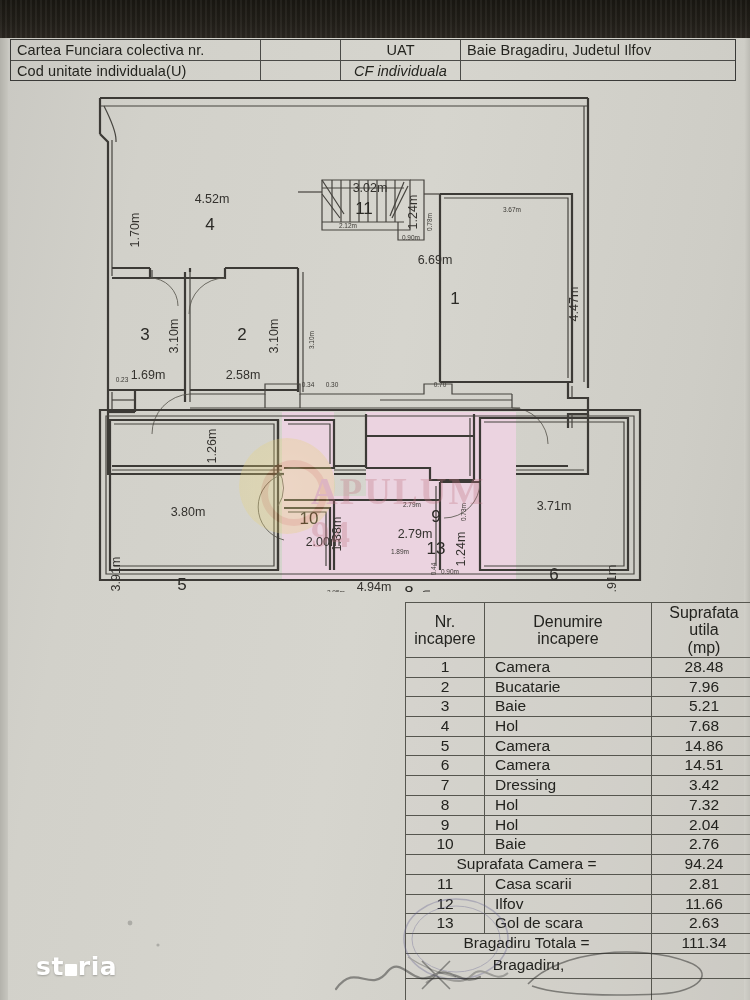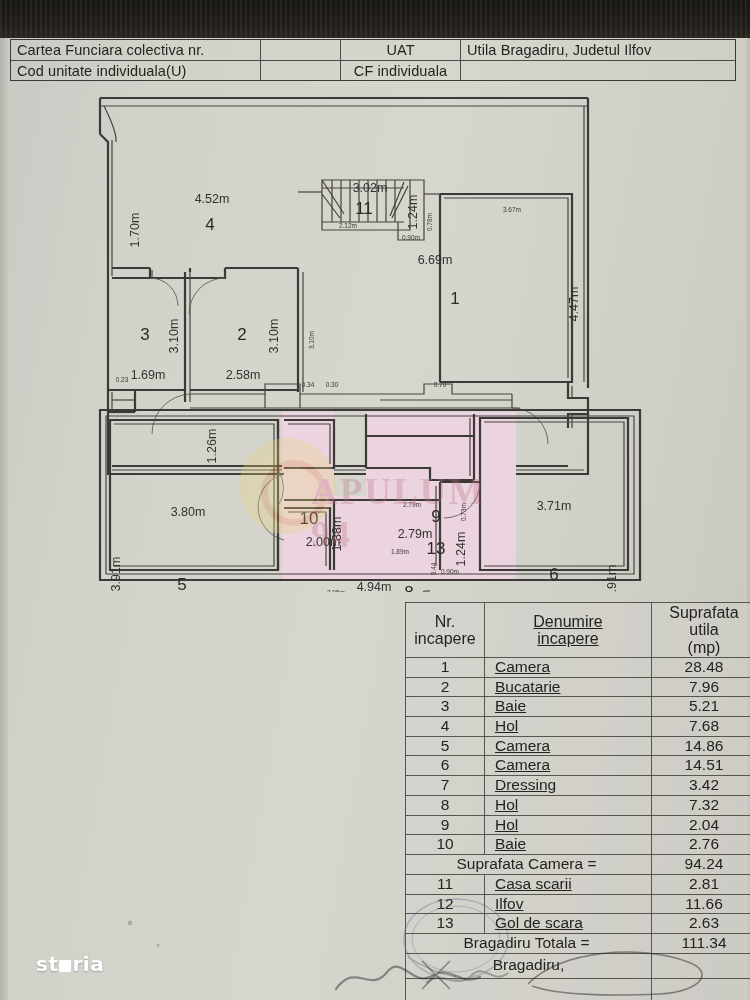--- a/index.html
+++ b/index.html
@@ -47,21 +47,21 @@
     display:flex;align-items:center;
     font-size:14.5px;letter-spacing:.1px;
     padding-left:6px;white-space:nowrap;
     color:#24241f;
   }
   .hdr-c.b{border-right:1.3px solid #4a4a47;}
   .c1{width:250px;}
   .c2{width:80px;}
   .c3{width:120px;justify-content:center;padding-left:0;}
   .c4{width:auto;flex:1;}
-  .center{justify-content:center;padding-left:0;}
+  .center{justify-content:center;padding-left:0;font-style:italic;}
 
   
   #plan{position:absolute;left:0;top:82px;width:750px;height:510px;}
   #plan svg{display:block;}
 
   
   .wm-apulum{
     position:absolute;left:233px;top:432px;width:300px;height:110px;
     pointer-events:none;opacity:.30;
   }
@@ -74,21 +74,21 @@
     position:absolute;left:6px;top:6px;width:96px;height:96px;
     border-radius:50%;
     background:radial-gradient(circle at 50% 50%,#f0dc8a 0%,#ecd77e 45%,#e7d27a 70%,rgba(231,210,122,0) 72%);
   }
   .wm-sun:after{
     content:"";position:absolute;left:22px;top:22px;width:52px;height:52px;
     border-radius:50%;border:7px solid #d98c3e;opacity:.85;
   }
   .storia{
     position:absolute;left:36px;top:952px;
-    font-size:20px;font-weight:700;letter-spacing:.5px;color:#ffffff;
+    font-size:25px;font-weight:700;letter-spacing:.5px;color:#ffffff;
     font-family:"DejaVu Sans",sans-serif;
     text-shadow:0 1px 2px rgba(0,0,0,.25);
   }
   .storia .sq{
     display:inline-block;width:12px;height:12px;background:#fff;
     margin:0 1px -1px 1px;border-radius:1px;
   }
 
   
   .ink{position:absolute;pointer-events:none;}
@@ -102,21 +102,21 @@
     background:transparent;
   }
   #rtable td,#rtable th{
     border:1.25px solid #56564f;
     padding:1px 4px;
     font-weight:400;
     line-height:1.08;
     background:rgba(214,213,206,.35);
   }
   .col-nr{width:70px;text-align:center;}
-  .col-nm{width:152px;text-align:left;padding-left:10px !important;text-decoration:underline;}
+  .col-nm{width:152px;text-align:left;padding-left:10px !important;}
   .col-sp{width:auto;text-align:center;}
   .hdr2 td{text-align:center;padding:2px 4px;font-size:16px;}
   .sum td{text-align:center;}
   .sum td.span2{text-align:center;padding-left:0 !important;}
   .exec td{height:22px;text-align:center;}
   .val{text-align:center;}
 </style>
 </head>
 <body>
 
@@ -124,21 +124,21 @@
 
   <div class="top-band"></div>
   <div class="left-edge"></div>
   <div class="right-edge"></div>
 
   <div class="hdr">
     <div class="hdr-row">
       <div class="hdr-c c1 b">Cartea Funciara colectiva nr.</div>
       <div class="hdr-c c2 b"></div>
       <div class="hdr-c c3 b">UAT</div>
-      <div class="hdr-c c4">Utila Bragadiru, Judetul Ilfov</div>
+      <div class="hdr-c c4">Baie Bragadiru, Judetul Ilfov</div>
     </div>
     <div class="hdr-row">
       <div class="hdr-c c1 b">Cod unitate individuala(U)</div>
       <div class="hdr-c c2 b"></div>
       <div class="hdr-c c3 b center">CF individuala</div>
       <div class="hdr-c c4"></div>
     </div>
   </div>
 
   <div id="plan">

